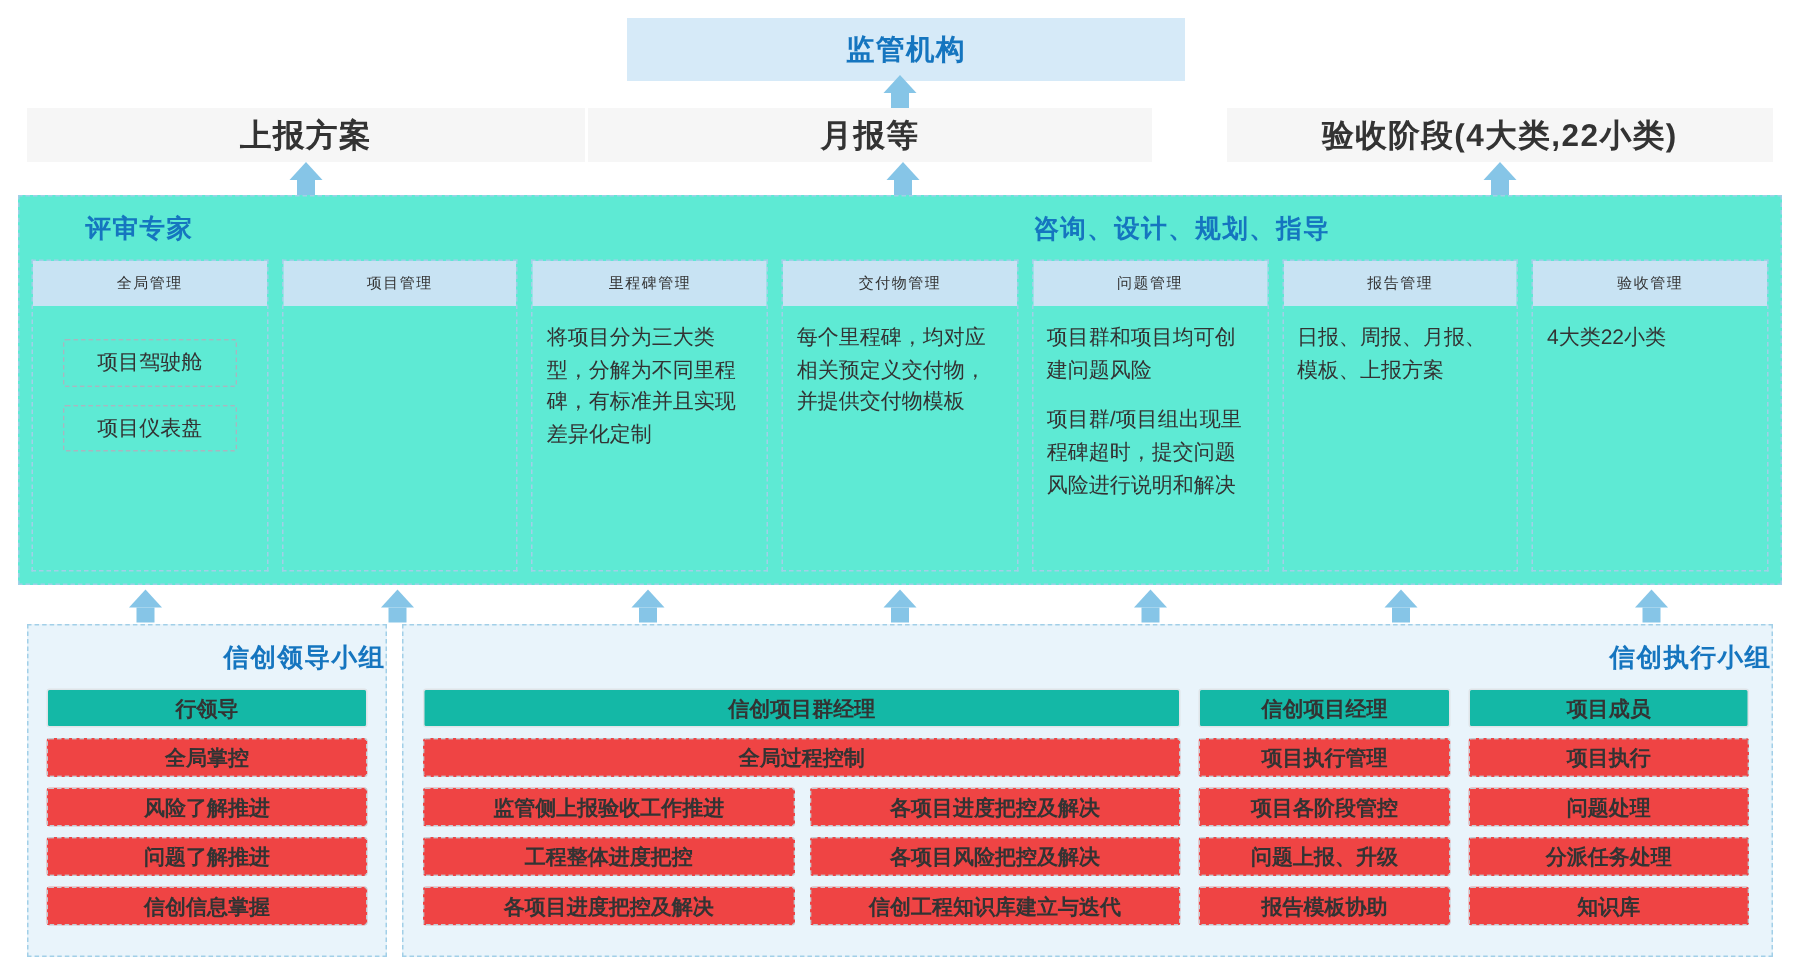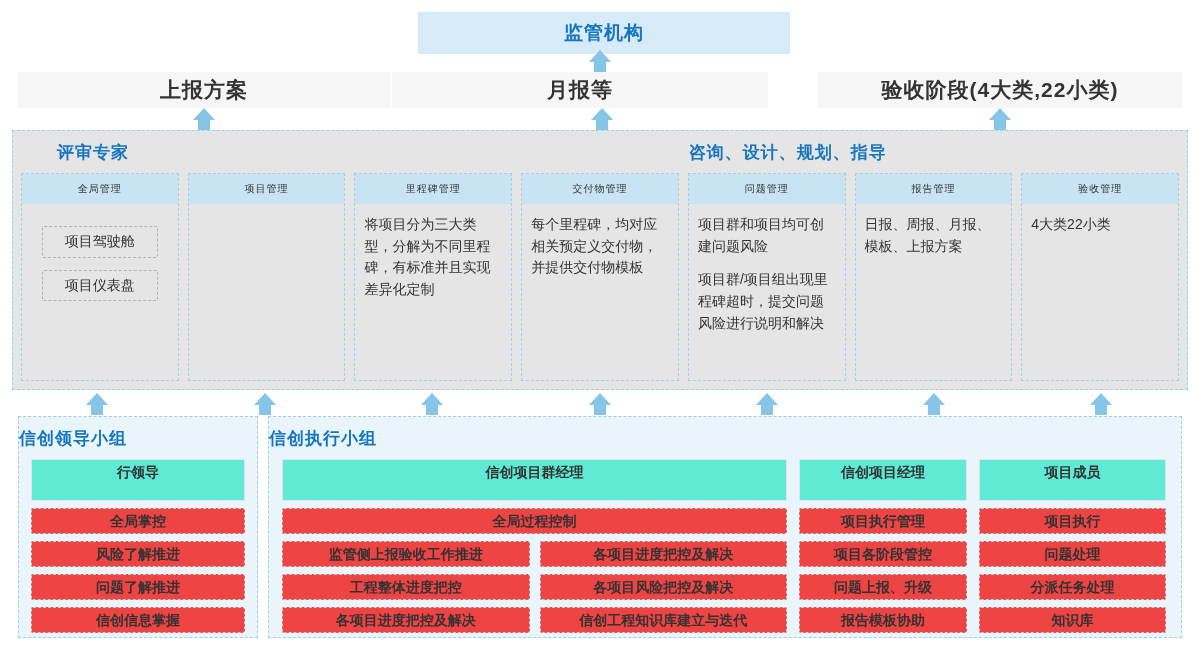--- a/index.html
+++ b/index.html
@@ -18,39 +18,39 @@
     font-size:21px; font-weight:bold; color:#333; letter-spacing:1px; }
 
   
   .arrow { position:absolute; width:12px; height:10px; background:#86c5e7; }
   .arrow::before { content:""; position:absolute; left:-5px; top:-12px;
     border-left:11px solid transparent; border-right:11px solid transparent;
     border-bottom:12px solid #86c5e7; }
 
   
   .mid-section { position:absolute; left:12px; top:130px; width:1176px; height:260px;
-    background:#e5e5e5; border:1px dashed #a2cfe8; }
+    background:#5eead4; border:1px dashed #a2cfe8; }
   .mid-title { position:absolute; top:10px; font-size:17px; font-weight:bold; color:#1575bf; letter-spacing:1px; }
   .mid-title.left { left:44px; }
   .mid-title.right { left:66%; transform:translateX(-50%); }
   .cols { position:absolute; left:8px; right:8px; top:42px; bottom:8px;
     display:flex; gap:9px; }
   .col { flex:1; border:1px dashed #a2cfe8; display:flex; flex-direction:column; }
   .col-header { height:30px; background:#c8e3f3; display:flex; align-items:center; justify-content:center;
     font-size:10px; font-weight:normal; color:#333; letter-spacing:1px; flex:0 0 auto; }
   .col-body { padding:10px 9px; font-size:14px; line-height:1.55; color:#333; }
   .col-body p { margin:0 0 12px 0; }
   .chip { border:1px dashed #a9b6bf; border-radius:2px; width:84%; margin:12px auto 0 auto;
     padding:4px 18px; text-align:center; font-size:14px; background:transparent; }
 
   
   .panel { position:absolute; top:416px; height:222px; background:#e9f4fb; border:1px dashed #a2cfe8; }
-  .panel-title { text-align:left; font-size:17px; font-weight:bold; color:#1575bf; padding-top:10px; letter-spacing:1px; }
-  .bar { background:#5eead4; border:1px solid #e0e4e8; border-radius:2px; font-weight:bold;
-    text-align:center; height:42px; line-height:24px; font-size:14px; color:#333;
+  .panel-title { text-align:right; font-size:17px; font-weight:bold; color:#1575bf; padding-top:10px; letter-spacing:1px; }
+  .bar { background:#14b8a6; border:1px solid #e0e4e8; border-radius:2px; font-weight:bold;
+    text-align:center; height:26px; line-height:24px; font-size:14px; color:#333;
     overflow:hidden; white-space:nowrap; }
   .itm { background:#ef4444; border:1px dashed #c2ccd3; border-radius:2px;
     text-align:center; height:26px; line-height:24px; font-size:14px; color:#333;
     overflow:hidden; white-space:nowrap;font-weight:bold; }
   .lead-inner { padding:9px 12px 0 12px; display:flex; flex-direction:column; gap:7px; }
   .exec-inner { padding:9px 15px 0 13px; display:flex; gap:12px; }
   .grp1 { flex:0 0 505px; display:grid; grid-template-columns:1fr 1fr; gap:7px 10px; align-content:start; }
   .grp1 .span2 { grid-column:1 / span 2; }
   .grp-col { display:flex; flex-direction:column; gap:7px; }
   .grp2 { flex:0 0 168px; } .grp3 { flex:1; }

